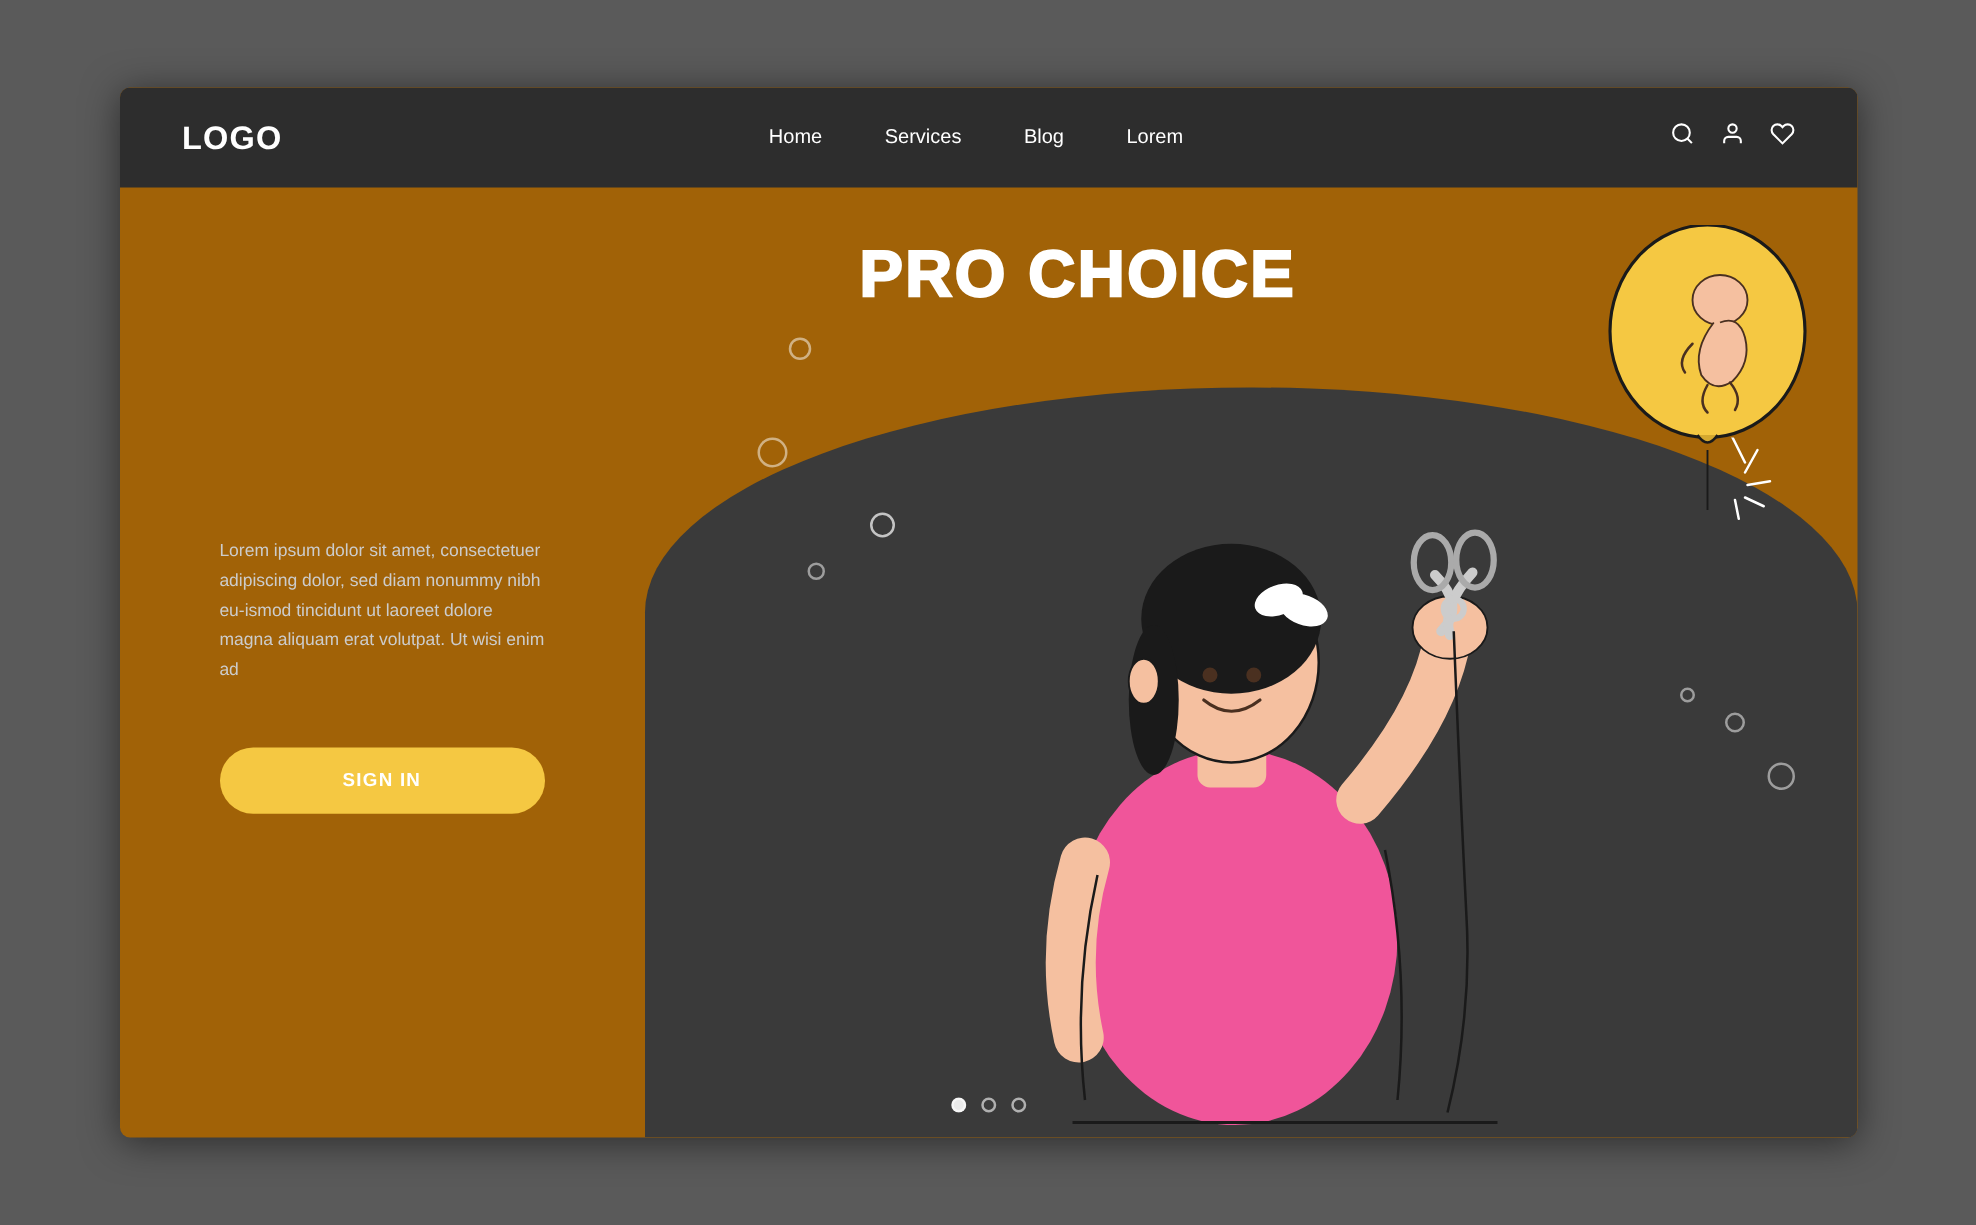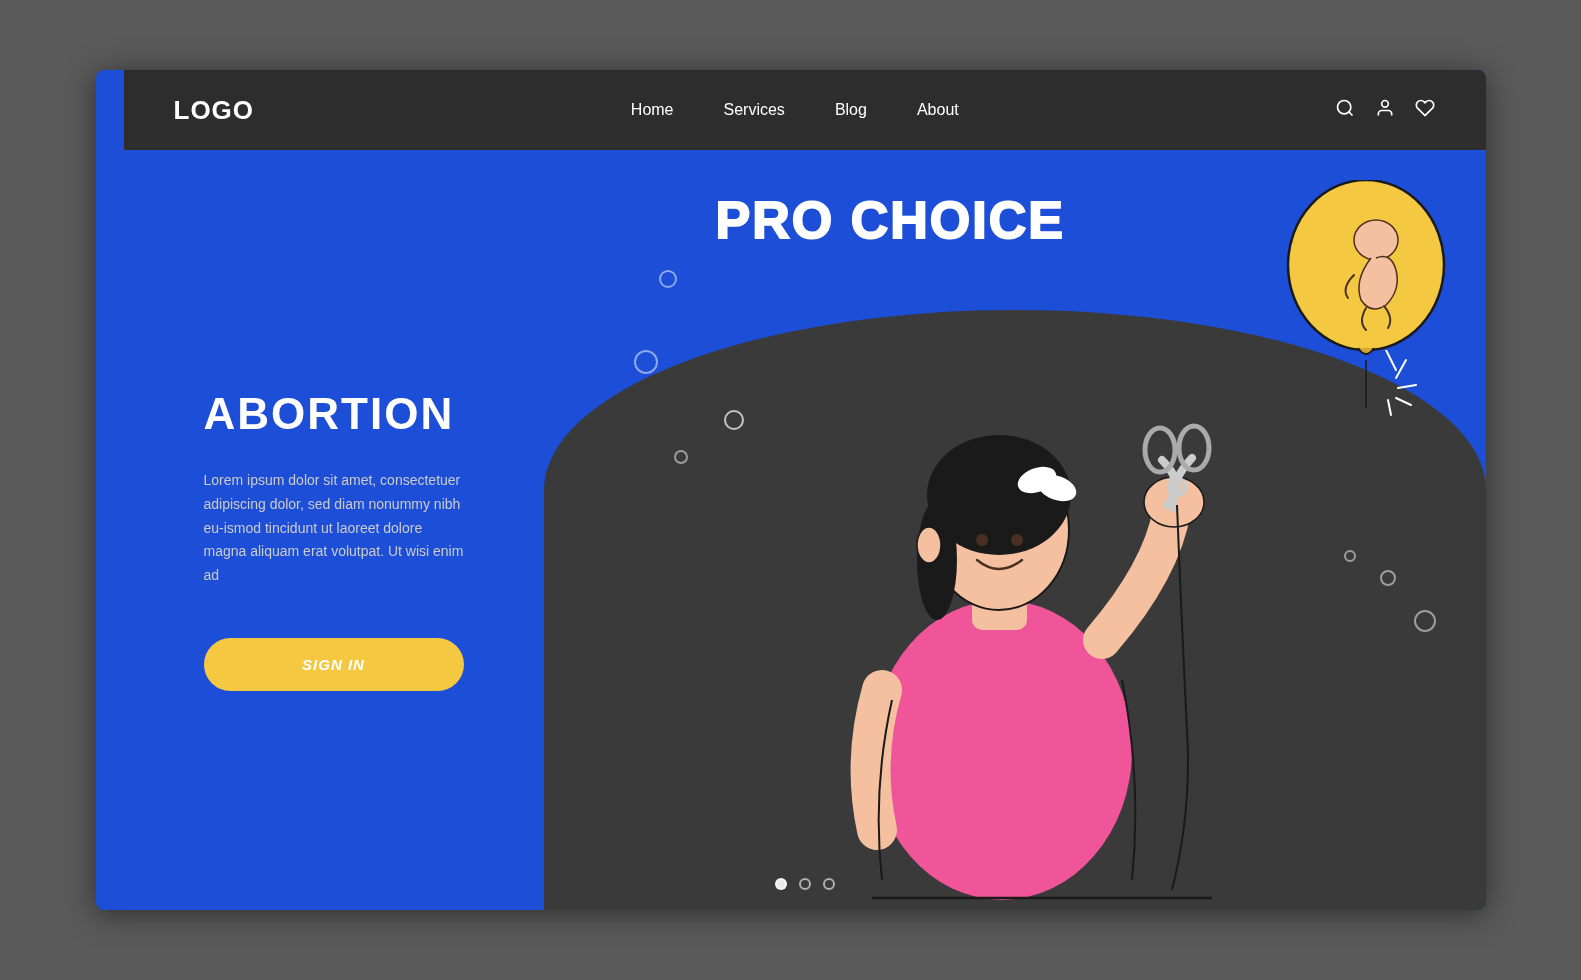--- a/index.html
+++ b/index.html
@@ -11,26 +11,25 @@
       display: flex;
       align-items: center;
       justify-content: center;
       font-family: Arial, sans-serif;
       overflow: hidden;
     }
 
     .browser-window {
       width: 1390px;
       height: 840px;
-      background-color: #1d4ed8;
+      background-color: #a16207;
       border-radius: 8px;
       overflow: hidden;
       position: relative;
       box-shadow: 0 4px 30px rgba(0,0,0,0.5);
-      padding-left: 28px;
     }
 
     
     .navbar {
       display: flex;
       align-items: center;
       justify-content: space-between;
       padding: 0 50px;
       height: 80px;
       background-color: #2d2d2d;
@@ -126,21 +125,20 @@
       color: #ffffff;
       border: none;
       border-radius: 30px;
       padding: 18px 0;
       width: 260px;
       font-size: 15px;
       font-weight: 700;
       letter-spacing: 1px;
       cursor: pointer;
       text-align: center;
-      font-style: italic;
     }
 
     
     .right-panel {
       flex: 1;
       position: relative;
       display: flex;
       align-items: flex-end;
       justify-content: center;
     }
@@ -237,21 +235,21 @@
 
 <div class="browser-window">
 
   <nav class="navbar">
     <div class="logo">LOGO</div>
 
     <ul class="nav-links">
       <li><a href="#">Home</a></li>
       <li><a href="#">Services</a></li>
       <li><a href="#">Blog</a></li>
-      <li><a href="#">About</a></li>
+      <li><a href="#">Lorem</a></li>
     </ul>
 
     <div class="nav-icons">
       <span class="nav-icon">
         <svg width="20" height="20" viewBox="0 0 24 24" fill="none" stroke="white" stroke-width="2">
           <circle cx="11" cy="11" r="8"></circle>
             <line x1="21" y1="21" x2="16.65" y2="16.65"></line>
         </svg>
       </span>
       <span class="nav-icon">
@@ -264,21 +262,20 @@
         <svg width="20" height="20" viewBox="0 0 24 24" fill="none" stroke="white" stroke-width="2">
           <path d="M20.84 4.61a5.5 5.5 0 0 0-7.78 0L12 5.67l-1.06-1.06a5.5 5.5 0 0 0-7.78 7.78l1.06 1.06L12 21.23l7.78-7.78 1.06-1.06a5.5 5.5 0 0 0 0-7.78z"></path>
         </svg>
       </span>
     </div>
   </nav>
 
   <div class="main-content">
 
     <div class="left-panel">
-      <h1 class="page-title">ABORTION</h1>
       <p class="description">Lorem ipsum dolor sit amet, consectetuer adipiscing dolor, sed diam nonummy nibh eu-ismod tincidunt ut laoreet dolore magna aliquam erat volutpat. Ut wisi enim ad</p>
       <button class="btn-sign-in">SIGN IN</button>
     </div>
 
     <div class="right-panel">
 
       <div class="arc-bg"></div>
 
       <div class="pro-choice-text">PRO CHOICE</div>
 

